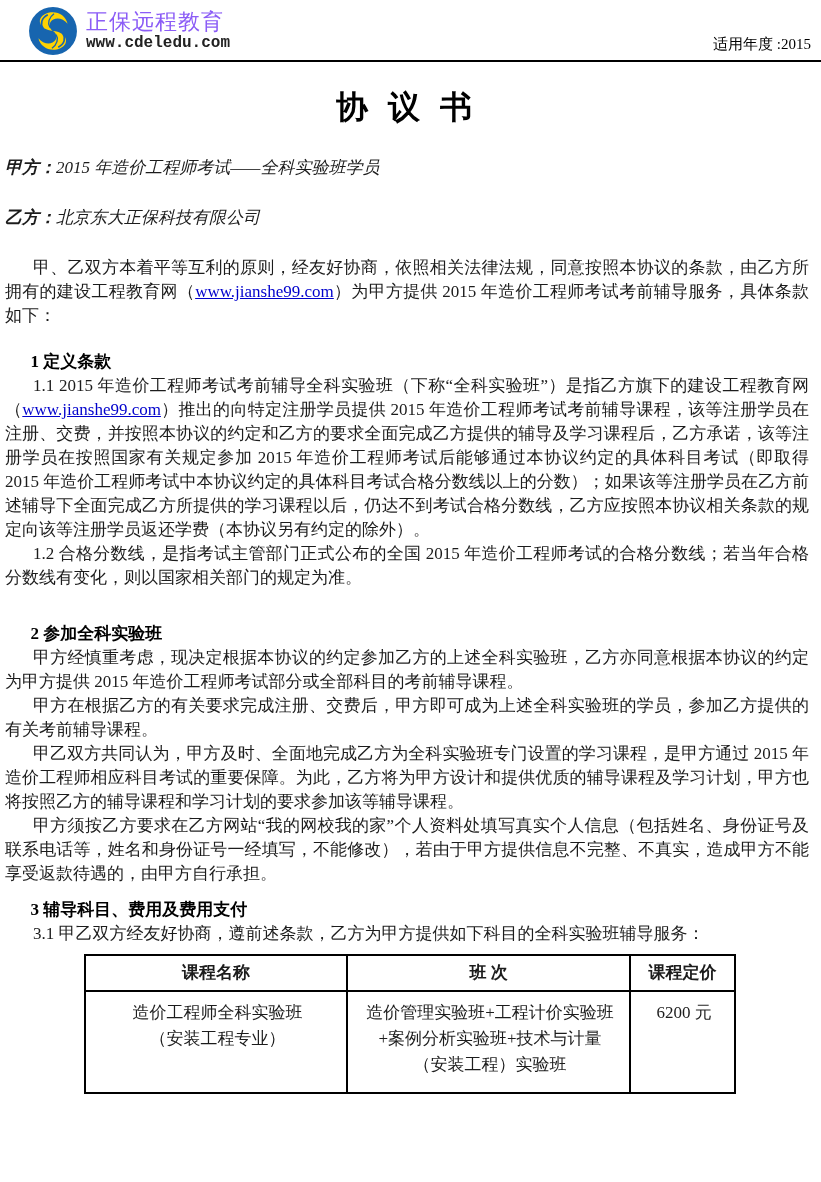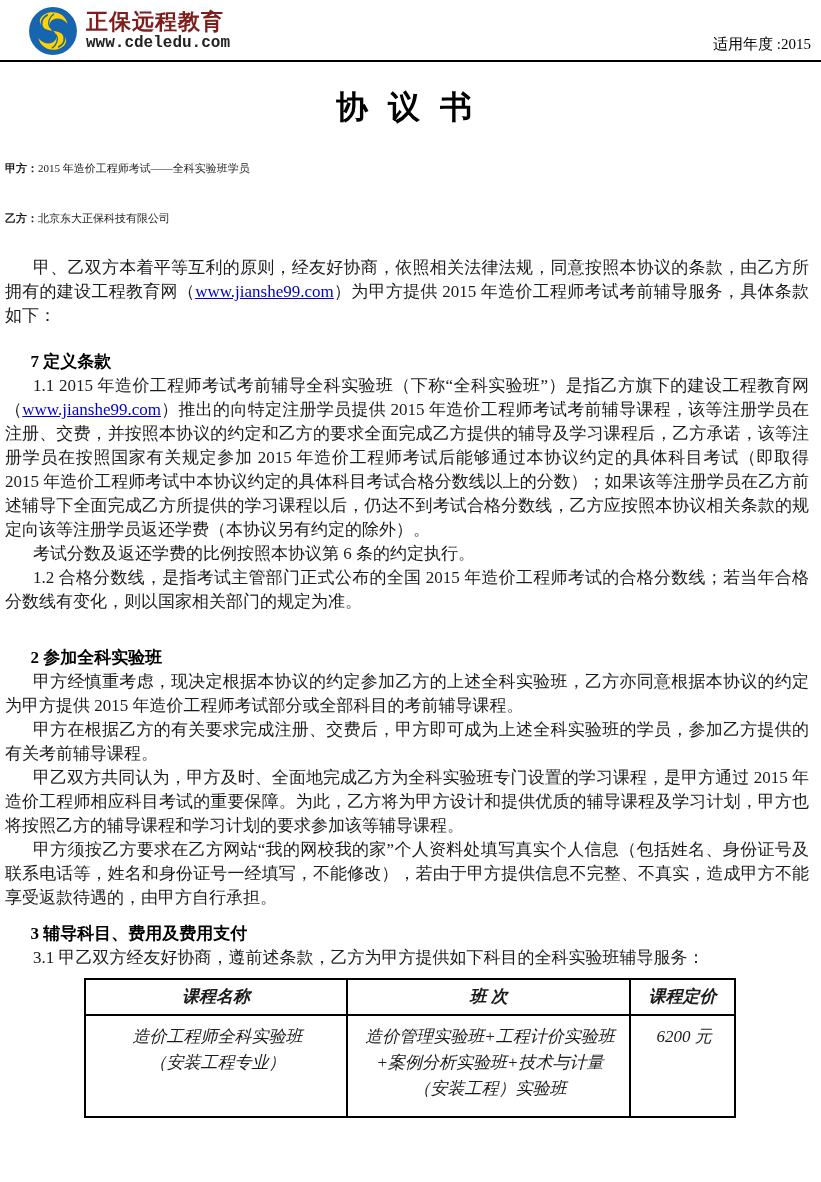--- a/index.html
+++ b/index.html
@@ -26,24 +26,24 @@
     padding: 6px 10px 0 28px;
     display: flex;
     align-items: flex-start;
     justify-content: space-between;
   }
   .logo-wrap { display: flex; align-items: center; gap: 8px; }
   .logo-svg { display: block; }
   .logo-text { display: flex; flex-direction: column; justify-content: center; }
   .brand-name {
     font-family: "Liberation Sans", "DejaVu Sans", sans-serif;
-    font-weight: bold;
+    font-weight: normal;
     font-size: 22px;
     line-height: 24px;
-    color: #7f1d1d;
+    color: #8b5cf6;
     letter-spacing: 1px;
   }
   .brand-site {
     font-family: Liberation Mono, monospace;
     font-weight: bold;
     font-size: 16px;
     line-height: 18px;
     color: #222;
   }
   .applicable-year {
@@ -58,21 +58,21 @@
   .doc-body { padding: 0 12px 0 5px; }
   .doc-title {
     text-align: center;
     font-size: 32px;
     font-weight: bold;
     letter-spacing: 6px;
     margin-top: 24px;
     margin-bottom: 26px;
     color: #000;
   }
-  .party-line { font-size: 11px; line-height: 24px; margin-bottom: 26px; }
+  .party-line { font-size: 17px; line-height: 24px; margin-bottom: 26px; font-style: italic; }
   .party-label { font-weight: bold; }
   p.body-p {
     font-size: 17px;
     line-height: 24px;
     text-align: justify;
     text-indent: 1.65em;
   }
   .intro-p { margin-top: 8px; }
   h2.sec-heading {
     font-size: 17px;
@@ -97,21 +97,20 @@
     width: 650px;
     table-layout: fixed;
   }
   .course-table col.c1 { width: 262px; }
   .course-table col.c2 { width: 283px; }
   .course-table col.c3 { width: 105px; }
   .course-table th, .course-table td {
     border: 2px solid #000;
     text-align: center;
     font-size: 17px;
-    font-style: italic;
   }
   .course-table th {
     font-weight: bold;
     padding: 5px 2px;
     line-height: 24px;
   }
   .course-table td {
     vertical-align: top;
     padding: 8px 4px 14px 7px;
     line-height: 26px;
@@ -146,25 +145,24 @@
   <main class="doc-body">
 
     <h1 class="doc-title">协 议 书</h1>
 
     <p class="party-line"><span class="party-label">甲方：</span><span>2015 年造价工程师考试——全科实验班学员</span></p>
 
     <p class="party-line"><span class="party-label">乙方：</span><span>北京东大正保科技有限公司</span></p>
 
     <p class="body-p intro-p"><span>甲、乙双方本着平等互利的原则，经友好协商，依照相关法律法规，同意按照本协议的条款，由乙方所拥有的建设工程教育网（</span><a class="doc-link">www.jianshe99.com</a><span>）为甲方提供 2015 年造价工程师考试考前辅导服务，具体条款如下：</span></p>
 
-    <h2 class="sec-heading h-sec1">7 定义条款</h2>
+    <h2 class="sec-heading h-sec1">1 定义条款</h2>
 
     <p class="body-p"><span>1.1 2015 年造价工程师考试考前辅导全科实验班（下称“全科实验班”）是指乙方旗下的建设工程教育网（</span><a class="doc-link">www.jianshe99.com</a><span>）推出的向特定注册学员提供 2015 年造价工程师考试考前辅导课程，该等注册学员在注册、交费，并按照本协议的约定和乙方的要求全面完成乙方提供的辅导及学习课程后，乙方承诺，该等注册学员在按照国家有关规定参加 2015 年造价工程师考试后能够通过本协议约定的具体科目考试（即取得 2015 年造价工程师考试中本协议约定的具体科目考试合格分数线以上的分数）；如果该等注册学员在乙方前述辅导下全面完成乙方所提供的学习课程以后，仍达不到考试合格分数线，乙方应按照本协议相关条款的规定向该等注册学员返还学费（本协议另有约定的除外）。</span></p>
 
-    <p class="body-p">考试分数及返还学费的比例按照本协议第 6 条的约定执行。</p>
 
     <p class="body-p">1.2 合格分数线，是指考试主管部门正式公布的全国 2015 年造价工程师考试的合格分数线；若当年合格分数线有变化，则以国家相关部门的规定为准。</p>
 
     <h2 class="sec-heading h-sec2">2  参加全科实验班</h2>
 
     <p class="body-p">甲方经慎重考虑，现决定根据本协议的约定参加乙方的上述全科实验班，乙方亦同意根据本协议的约定为甲方提供 2015 年造价工程师考试部分或全部科目的考前辅导课程。</p>
     <p class="body-p">甲方在根据乙方的有关要求完成注册、交费后，甲方即可成为上述全科实验班的学员，参加乙方提供的有关考前辅导课程。</p>
     <p class="body-p">甲乙双方共同认为，甲方及时、全面地完成乙方为全科实验班专门设置的学习课程，是甲方通过 2015 年造价工程师相应科目考试的重要保障。为此，乙方将为甲方设计和提供优质的辅导课程及学习计划，甲方也将按照乙方的辅导课程和学习计划的要求参加该等辅导课程。</p>
     <p class="body-p">甲方须按乙方要求在乙方网站“我的网校我的家”个人资料处填写真实个人信息（包括姓名、身份证号及联系电话等，姓名和身份证号一经填写，不能修改），若由于甲方提供信息不完整、不真实，造成甲方不能享受返款待遇的，由甲方自行承担。</p>
 

